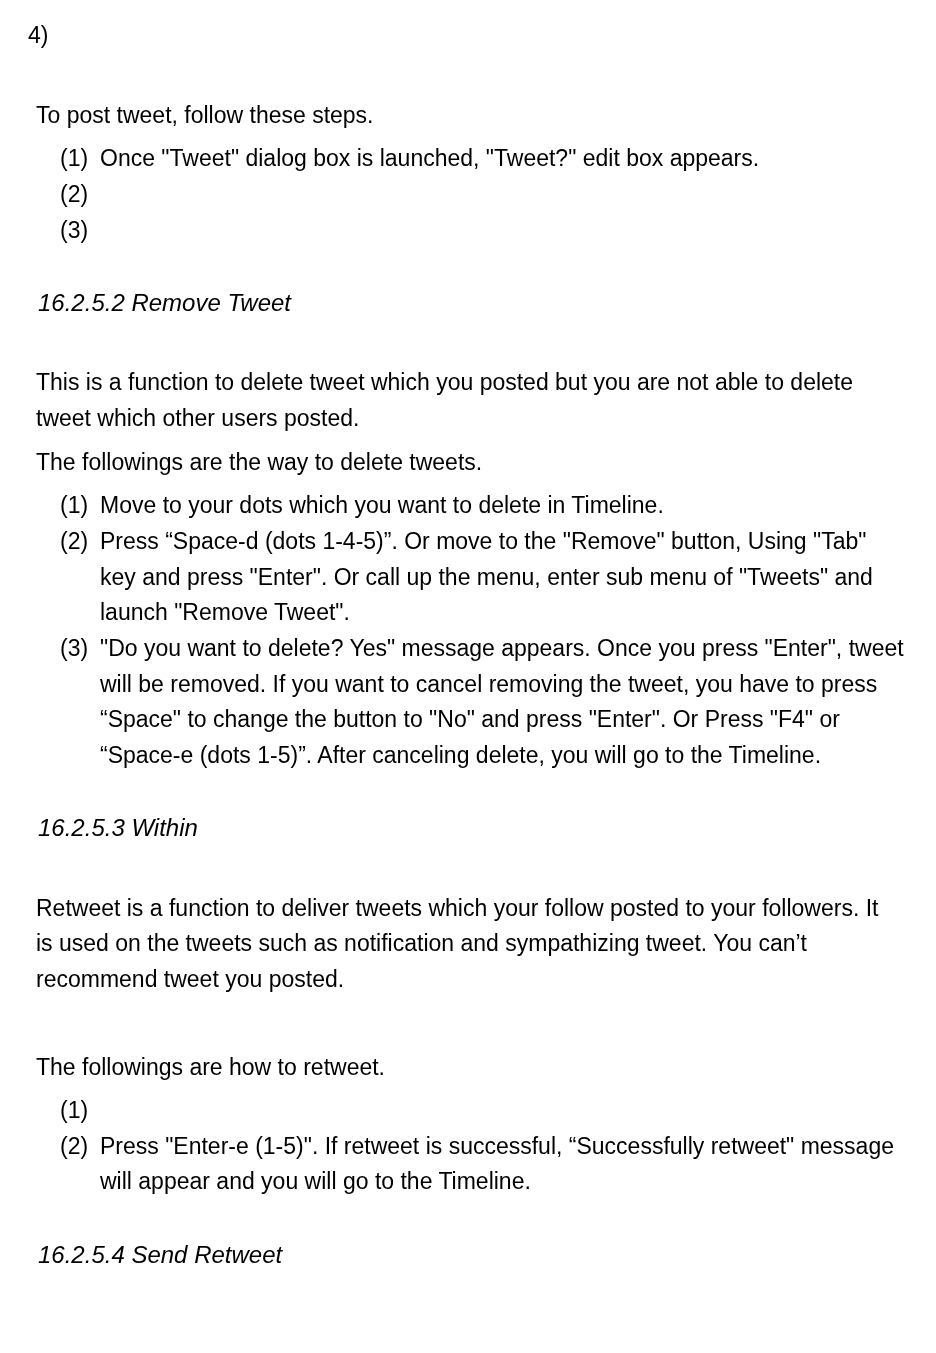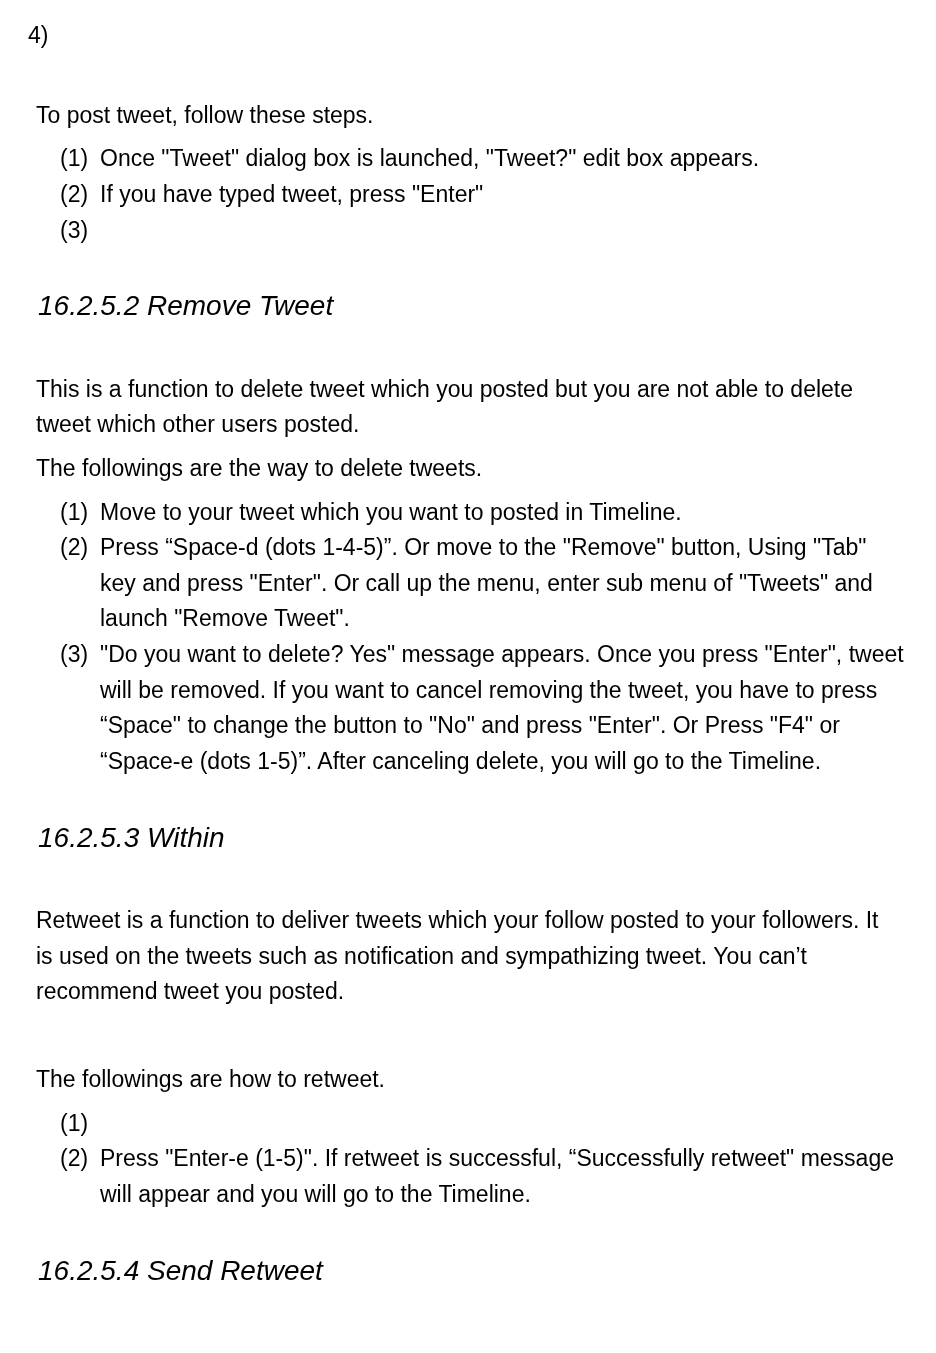--- a/index.html
+++ b/index.html
@@ -18,21 +18,21 @@
     }
     .num-item .marker {
       flex: 0 0 auto;
       min-width: 40px;
     }
     .indent-1 { padding-left: 32px; }
     .para { margin: 8px; }
     .blank { height: 36px; }
     .heading {
       font-style: italic;
-      font-size: 28px;
+      font-size: 24px;
       padding-left: 10px;
       margin: 0;
     }
   </style>
 </head>
 <body>
 
 <div class="num-item">
   <span class="marker">4)</span>
 </div>
@@ -40,38 +40,37 @@
 <div class="blank"></div>
 
 <p class="para">To post tweet, follow these steps.</p>
 
 <div class="num-item indent-1">
   <span class="marker">(1)</span>
   <span>Once "Tweet" dialog box is launched, "Tweet?" edit box appears.</span>
 </div>
 <div class="num-item indent-1">
   <span class="marker">(2)</span>
-  <span>If you have typed tweet, press "Enter"</span>
 </div>
 <div class="num-item indent-1">
   <span class="marker">(3)</span>
 </div>
 
 <div class="blank"></div>
 
 <p class="heading">16.2.5.2 Remove Tweet</p>
 
 <div class="blank"></div>
 
 <p class="para">This is a function to delete tweet which you posted but you are not able to delete tweet which other users posted.</p>
 <p class="para">The followings are the way to delete tweets.</p>
 
 <div class="num-item indent-1">
   <span class="marker">(1)</span>
-  <span>Move to your tweet which you want to posted in Timeline.</span>
+  <span>Move to your dots which you want to delete in Timeline.</span>
 </div>
 <div class="num-item indent-1">
   <span class="marker">(2)</span>
   <span>Press “Space-d (dots 1-4-5)”. Or move to the "Remove" button, Using "Tab" key and press "Enter". Or call up the menu, enter sub menu of "Tweets" and launch "Remove Tweet".</span>
 </div>
 <div class="num-item indent-1">
   <span class="marker">(3)</span>
   <span>"Do you want to delete? Yes" message appears. Once you press "Enter", tweet will be removed. If you want to cancel removing the tweet, you have to press “Space" to change the button to "No" and press "Enter". Or Press "F4" or “Space-e (dots 1-5)”. After canceling delete, you will go to the Timeline.</span>
 </div>
 

